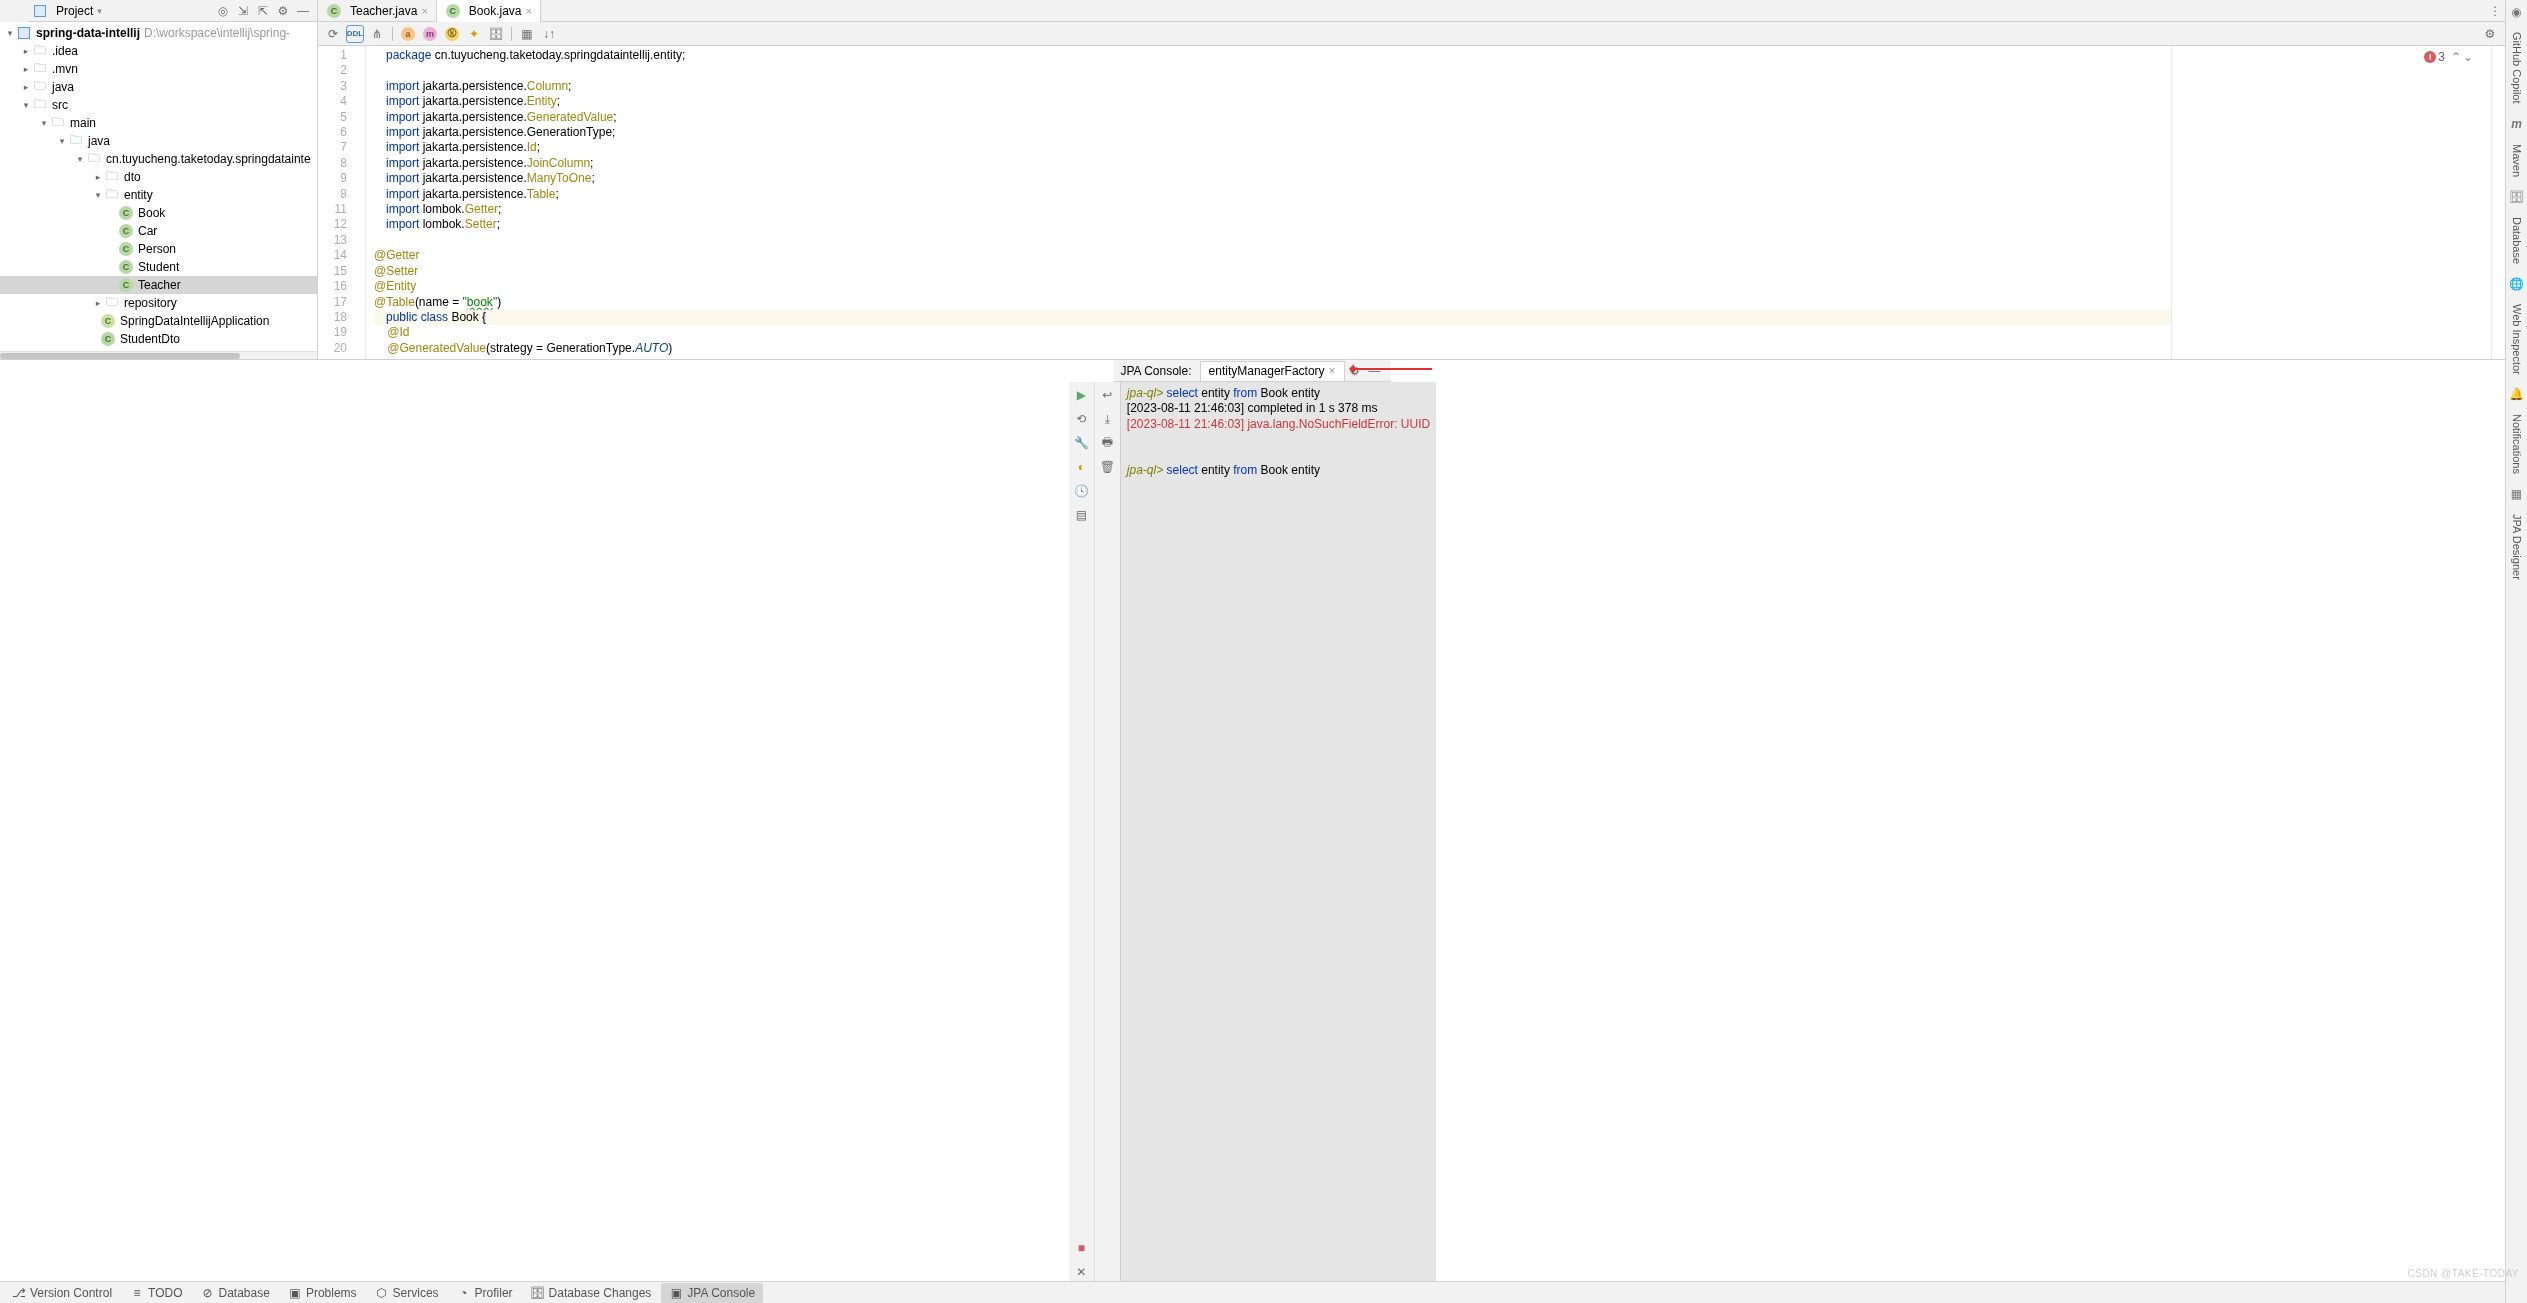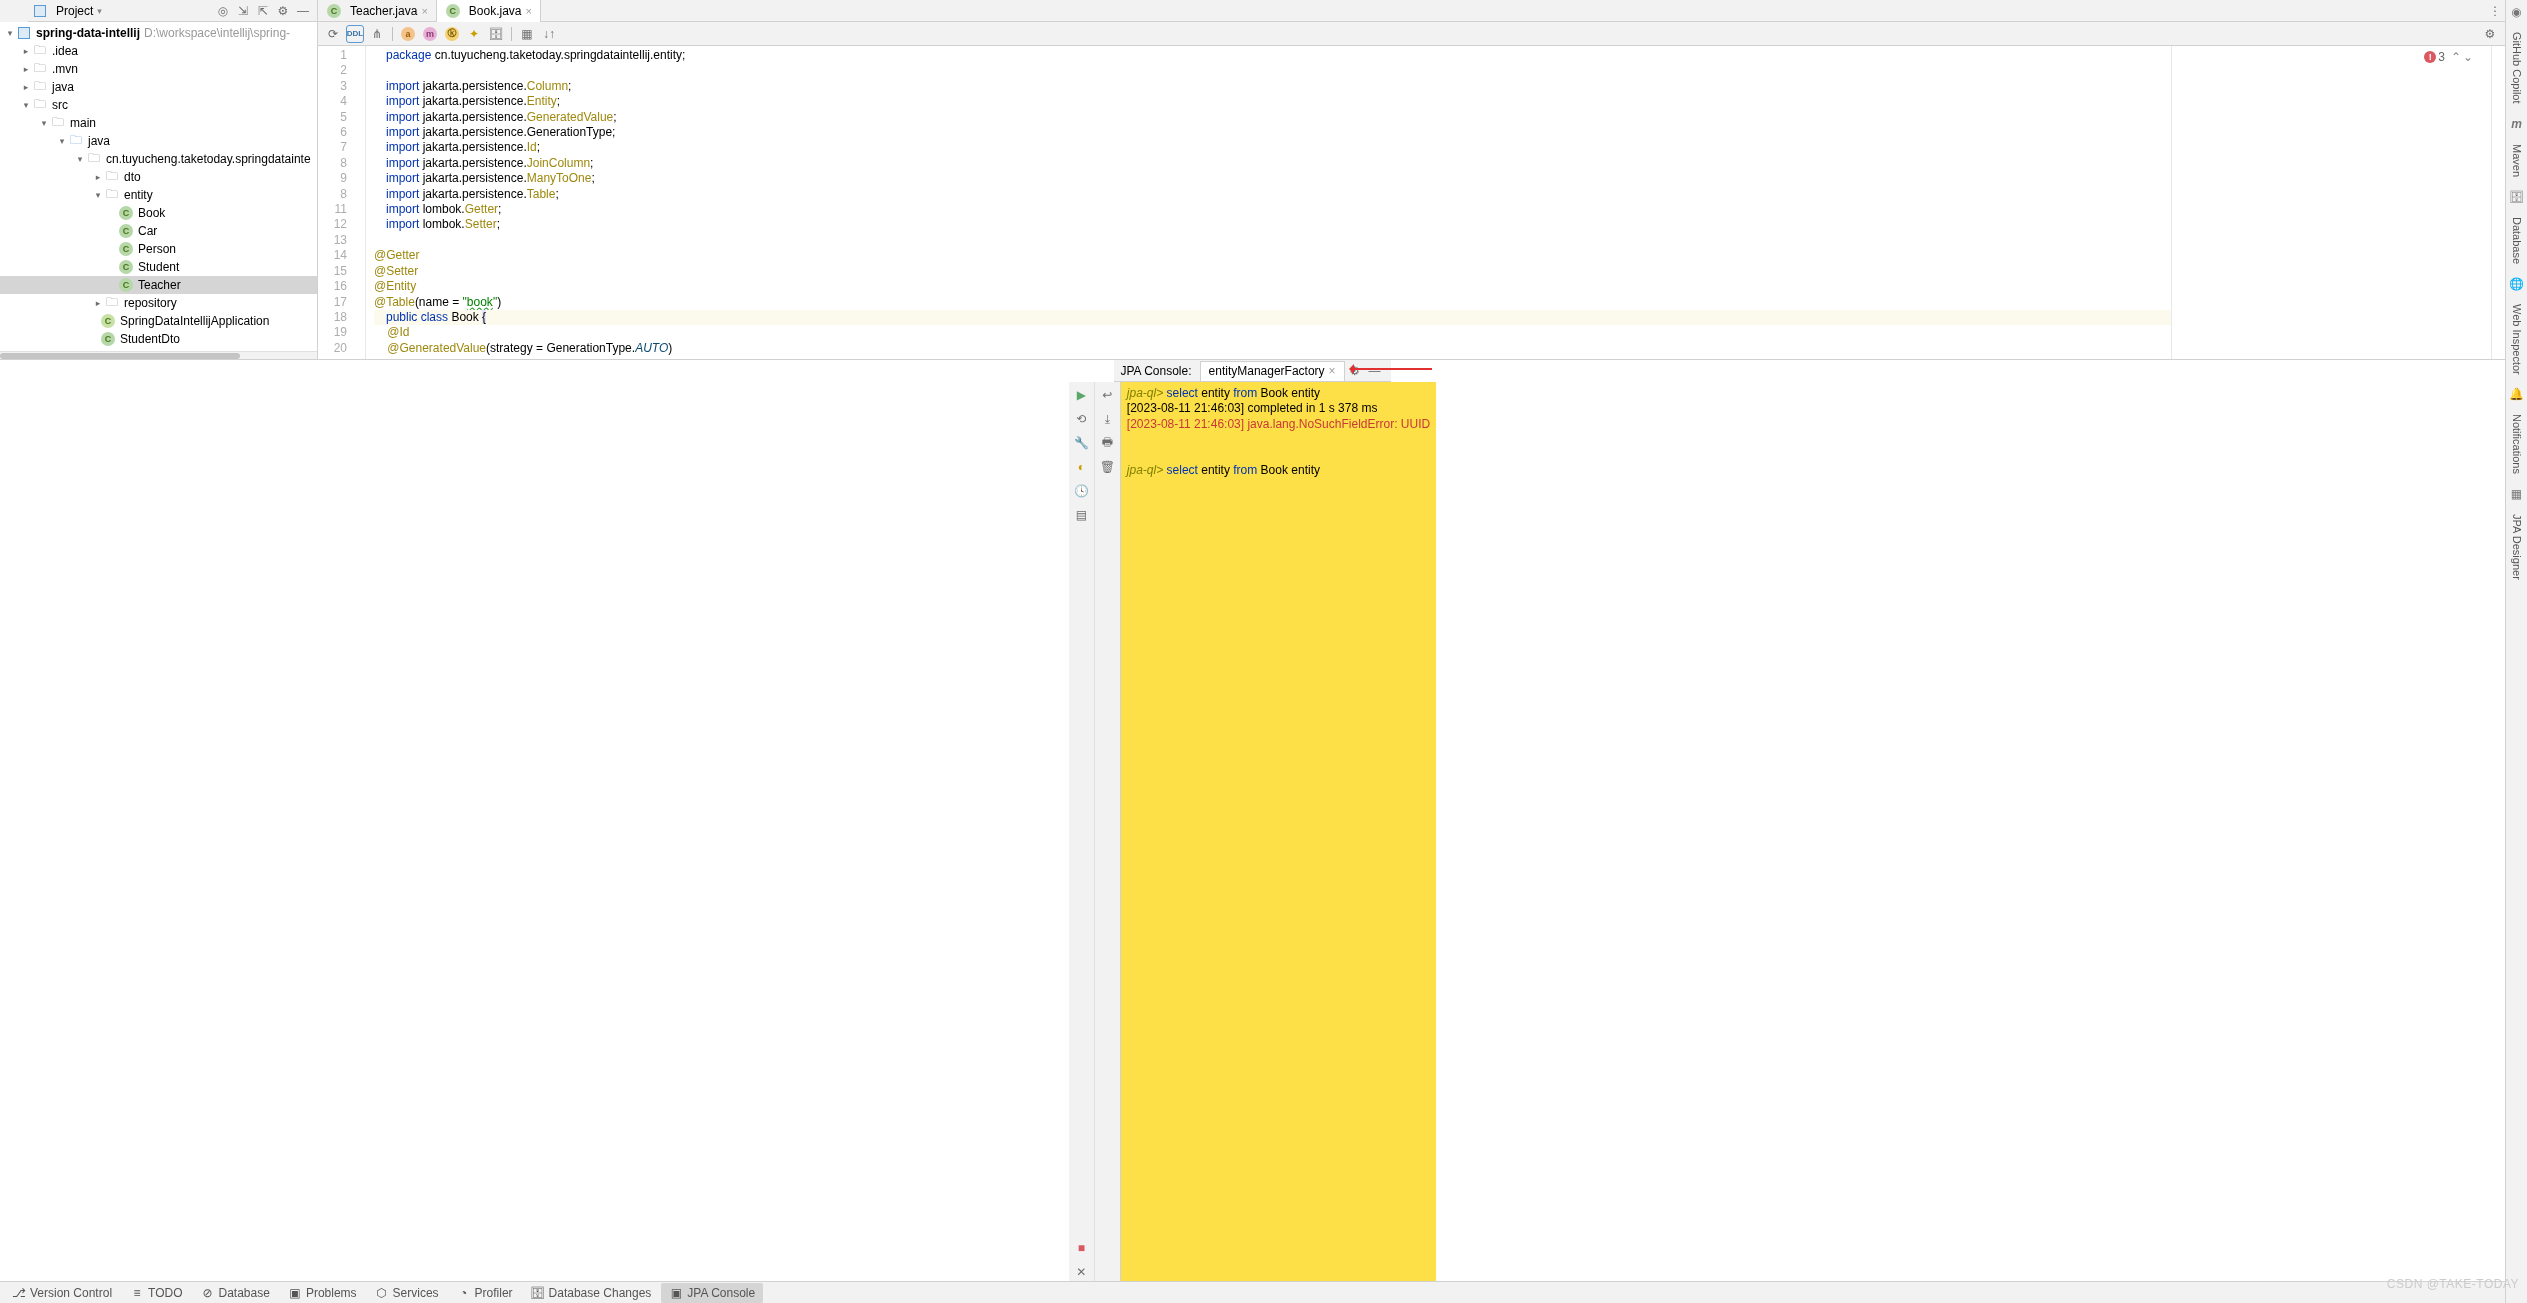--- a/index.html
+++ b/index.html
@@ -66,31 +66,31 @@
 .console-panel { flex: 1; display: flex; flex-direction: column; min-height: 0; align-items: center; }
 .console-header { display: flex; align-items: center; height: 22px; background: #f2f2f2; border-bottom: 1px solid #d1d1d1; padding: 0 6px; position: relative; }
 .console-tab { display: flex; align-items: center; height: 20px; padding: 0 8px; background: #fff; border: 1px solid #d1d1d1; border-bottom: none; margin-left: 8px; gap: 4px; }
 .console-tab .close { color: #a0a0a0; }
 .red-arrow { position: absolute; left: 238px; top: 8px; width: 80px; height: 2px; background: #e03030; }
 .red-arrow::before { content: ""; position: absolute; left: -8px; top: -4px; border: 5px solid transparent; border-right-color: #e03030; }
 .console-body { flex: 1; display: flex; min-height: 0; }
 .console-left-tools { width: 26px; background: #f2f2f2; border-right: 1px solid #e0e0e0; display: flex; flex-direction: column; align-items: center; padding-top: 4px; gap: 6px; }
 .cl-icon { width: 18px; height: 18px; display: flex; align-items: center; justify-content: center; color: #6e6e6e; cursor: pointer; }
 .console-left-tools2 { width: 26px; background: #f2f2f2; border-right: 1px solid #d1d1d1; display: flex; flex-direction: column; align-items: center; padding-top: 4px; gap: 6px; }
-.console-output { flex: 1; background: #fde047; font-family: "JetBrains Mono", Consolas, monospace; font-size: 12px; line-height: 15.4px; padding: 4px 6px; white-space: pre; overflow: auto; }
+.console-output { flex: 1; background: #e5e5e5; font-family: "JetBrains Mono", Consolas, monospace; font-size: 12px; line-height: 15.4px; padding: 4px 6px; white-space: pre; overflow: auto; }
 .console-output .prompt { color: #808000; font-style: italic; }
 .console-output .kw { color: #0033b3; }
 .console-output .err { color: #c93838; }
 
 
 .status-bar { display: flex; align-items: center; height: 22px; background: #f2f2f2; border-top: 1px solid #d1d1d1; padding: 0 4px; gap: 2px; }
 .status-item { display: flex; align-items: center; gap: 4px; padding: 0 8px; height: 20px; color: #555; cursor: pointer; border-radius: 2px; }
 .status-item.active { background: #d5d5d5; }
 .status-icon { width: 14px; height: 14px; display: flex; align-items: center; justify-content: center; }
-.watermark { position: fixed; bottom: 12px; right: 8px; color: #ccc; font-size: 12px; letter-spacing: 0.5px; }
+.watermark { position: fixed; bottom: 24px; right: 8px; color: #ccc; font-size: 10px; letter-spacing: 0.5px; }
 
 
 .main-row { display: flex; flex: 1; min-height: 0; }
 .main-col { display: flex; flex-direction: column; flex: 1; min-width: 0; }
 </style>
 </head>
 <body>
 
 <div class="ide">
   <div class="main-row">

